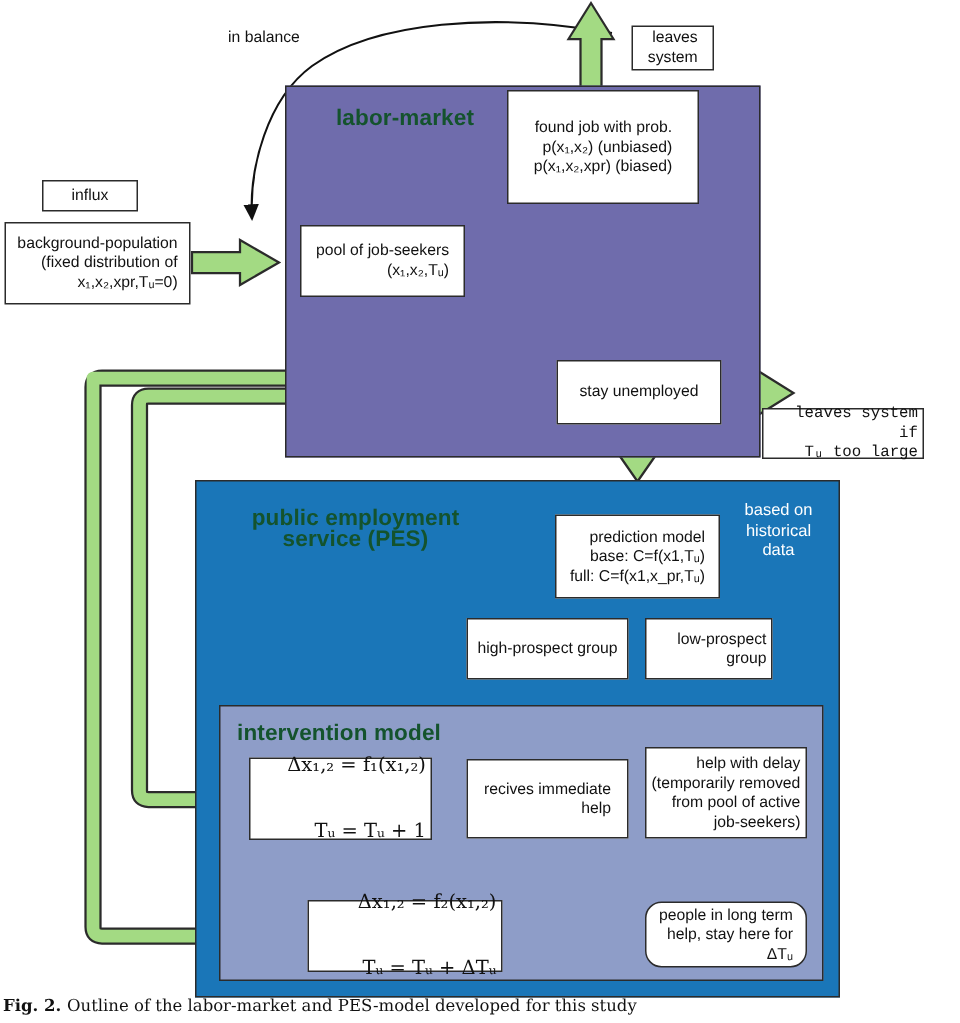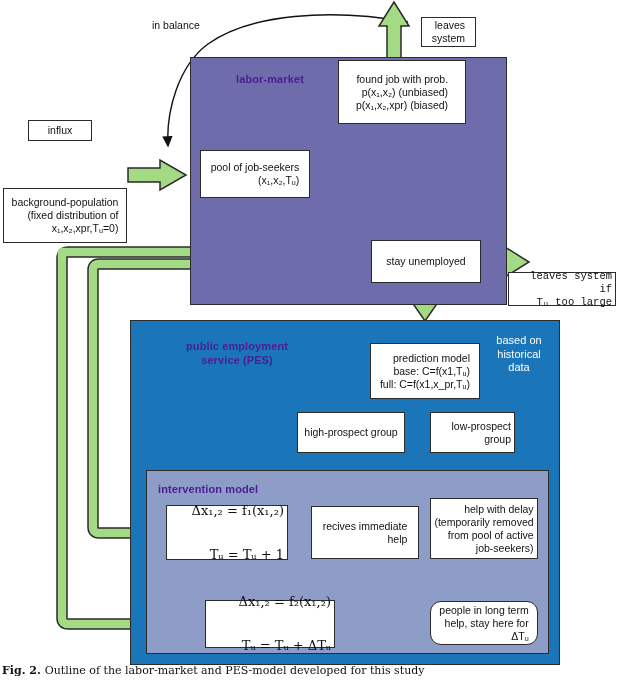--- a/index.html
+++ b/index.html
@@ -21,23 +21,23 @@
     width:640px; height:682px;
   }
   
   .panel{
     position:absolute;
     box-sizing:border-box;
     border:1.5px solid #2b2b2b;
   }
   .panel-label{
     position:absolute;
-    color:#4c1d95;
+    color:#14532d;
     font-weight:bold;
-    font-size:11px;
+    font-size:15px;
     line-height:14px;
     text-align:center;
     letter-spacing:0.1px;
   }
   #panel-labor{
     left:190px; top:57px; width:317px; height:248px;
     background:#6f6cac;
   }
   #label-labor{
     left:200px; top:72px; width:140px;
@@ -80,29 +80,29 @@
   .plain-text{
     position:absolute;
     color:#ffffff;
     font-size:11px;
     line-height:13.5px;
     text-align:center;
     white-space:pre-line;
   }
   
   #box-influx          {left:28px;  top:120px; width:64px;  height:21px;}
-  #box-background      {left:3px;   top:148px; width:124px; height:55px;margin-top:40px;}
+  #box-background      {left:3px;   top:148px; width:124px; height:55px;}
   #box-pool            {left:200px; top:150px; width:110px; height:48px;}
-  #box-foundjob        {left:338px; top:60px;  width:128px; height:64px;}
+  #box-foundjob        {left:338px; top:60px;  width:128px; height:76px;}
   #box-leaves-system   {left:421px; top:17px;  width:55px;  height:30px;}
   #box-stay-unemployed {left:371px; top:240px; width:110px; height:43px;}
   #box-leaves-large    {left:508px; top:272px; width:108px; height:34px;font-family:Liberation Mono, monospace;}
   #box-prediction      {left:370px; top:325px; width:110px; height:56px;margin-top:18px;}
   #text-historical     {left:484px; top:334px; width:70px;}
-  #box-high-prospect   {left:297px; top:412px; width:108px; height:41px;}
+  #box-high-prospect   {left:311px; top:412px; width:108px; height:41px;}
   #box-low-prospect    {left:430px; top:412px; width:85px; height:41px;}
   #box-recives         {left:311px; top:506px; width:108px; height:53px;}
   #box-help-delay      {left:430px; top:498px; width:108px; height:61px;}
   #box-longterm        {left:430px; top:601px; width:108px; height:44px;border-radius:11px;}
   #box-formula1        {left:166px; top:505px; width:122px; height:55px;}
   #box-formula2        {left:205px; top:600px; width:130px; height:48px;}
   
   #caption{
     position:absolute;
     left:0; top:661px;

